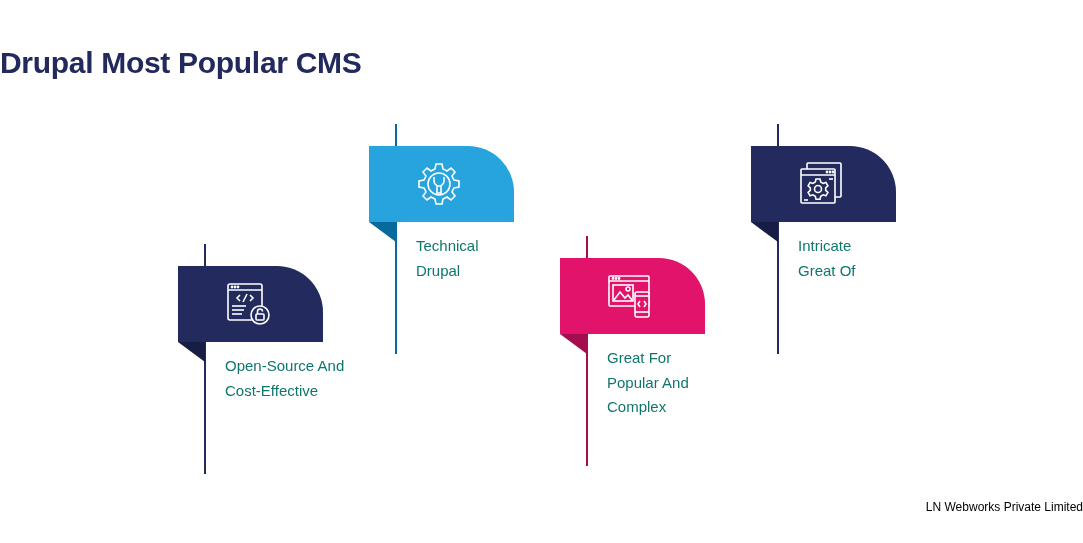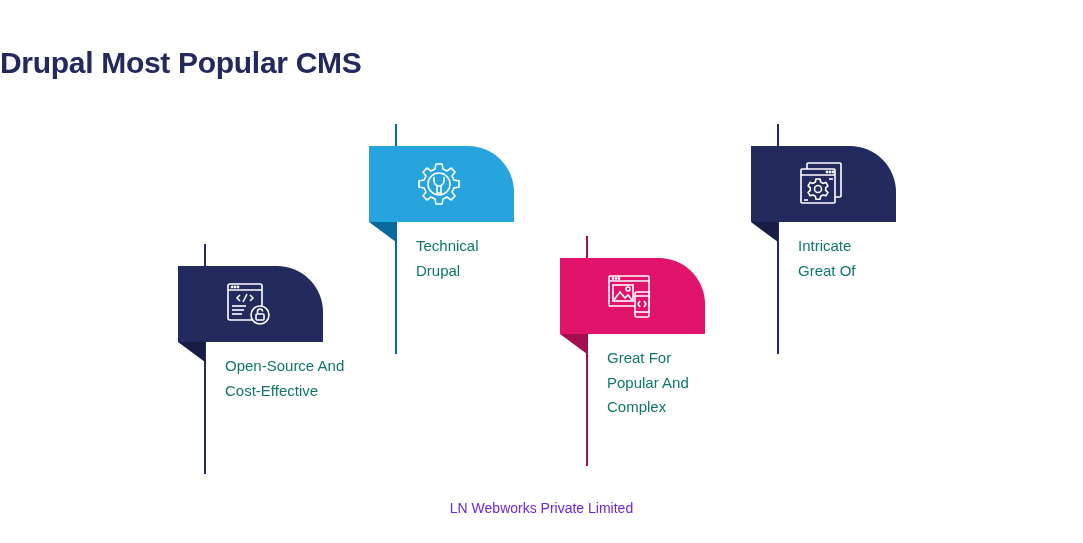--- a/index.html
+++ b/index.html
@@ -1,21 +1,21 @@
 <!DOCTYPE html>
 <html><head>
   <meta charset="utf-8">
   <style>
     html, body { margin:0; padding:0; }
     body { width:1083px; height:543px; background:#ffffff; position:relative; overflow:hidden;
       font-family:"Liberation Sans", "DejaVu Sans", sans-serif; }
     .title { position:absolute; left:0; width:1083px; top:46px; 
       font-size:30px; font-weight:700; color:#22295c; letter-spacing:-0.3px; }
-    .footer { position:absolute; left:0; width:1083px; top:500px; text-align:center;
-      font-size:14px; color:#6d28d9; }
+    .footer { position:absolute; left:0; width:1083px; top:500px; text-align:right;
+      font-size:12px; color:#000000; }
     .card { position:absolute; width:200px; height:242px; }
     .card .line { position:absolute; left:26px; top:0; width:2px; }
     .card .tab { position:absolute; left:0; top:22px; width:145px; height:76px;
       border-top-right-radius:46px; display:flex; align-items:center; justify-content:center; }
     .card .tab .ico { width:48px; height:48px; margin-left:-6px; }
     .card .fold { position:absolute; left:0; top:98px; width:0; height:0;
       border-top:20px solid; border-left:27px solid transparent; border-right:0; }
     .card .text { position:absolute; left:47px; top:110px; font-size:15px; line-height:24.5px;
       color:#0f766e; width:160px; }
   </style>

